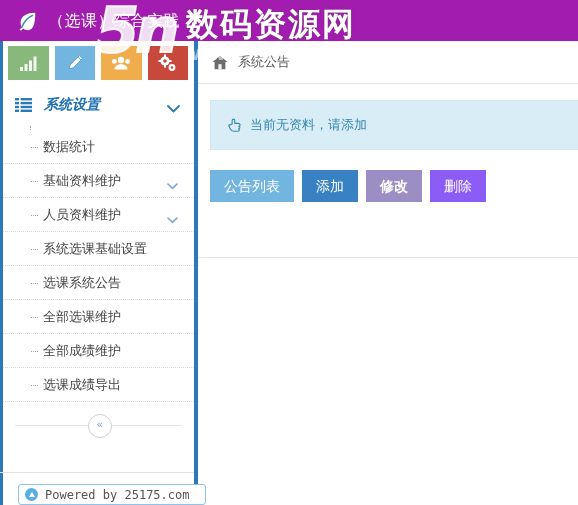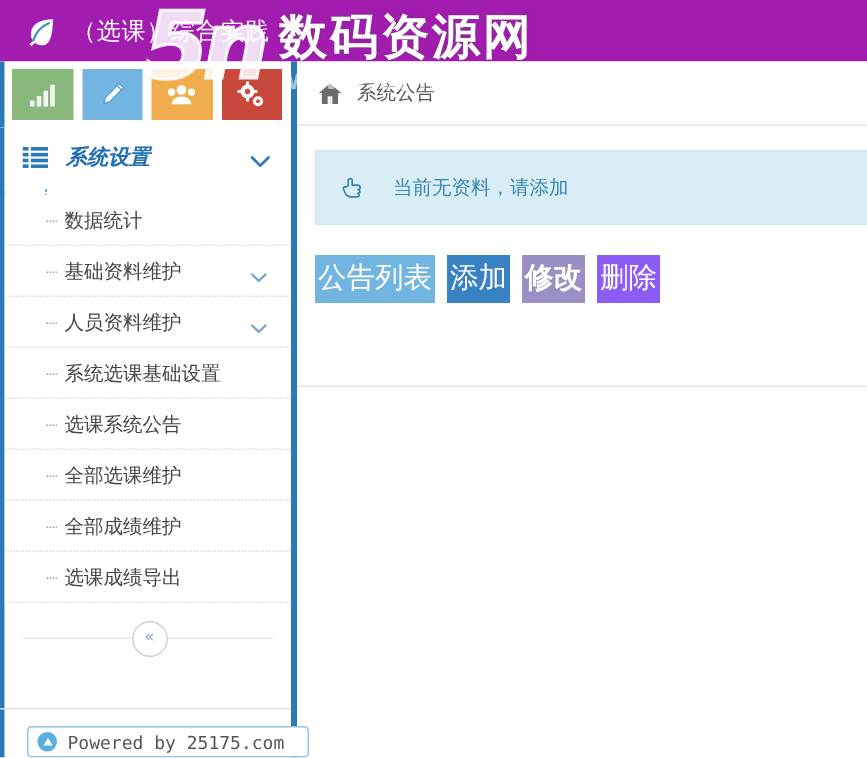--- a/index.html
+++ b/index.html
@@ -253,32 +253,32 @@
     background: #d9edf7;
     border: 1px solid #cfe7f3;
     box-sizing: border-box;
     display: flex;
     align-items: center;
     padding-left: 16px;
     color: #3a87ad;
     font-size: 13px;
   }
   .hand-icon { width: 15px; height: 14px; display: block; flex: 0 0 auto; }
-  .alert-text { margin-left: 20px; }
+  .alert-text { margin-left: 8px; }
 
   .btn-row {
     margin: 20px 0 0 12px;
     display: flex;
   }
   .btn {
     height: 32px;
-    padding: 0 2px;
+    padding: 0 14px;
     margin-right: 8px;
     color: #ffffff;
-    font-size: 19px;
+    font-size: 14px;
     line-height: 32px;
     text-align: center;
     border: 0;
     box-sizing: border-box;
     white-space: nowrap;
   }
   .btn.lightblue { background: #72b5e0; }
   .btn.blue      { background: #3882c4; }
   .btn.purple    { background: #9b8ec4; font-weight: bold; }
   .btn.red       { background: #8b5cf6; }

